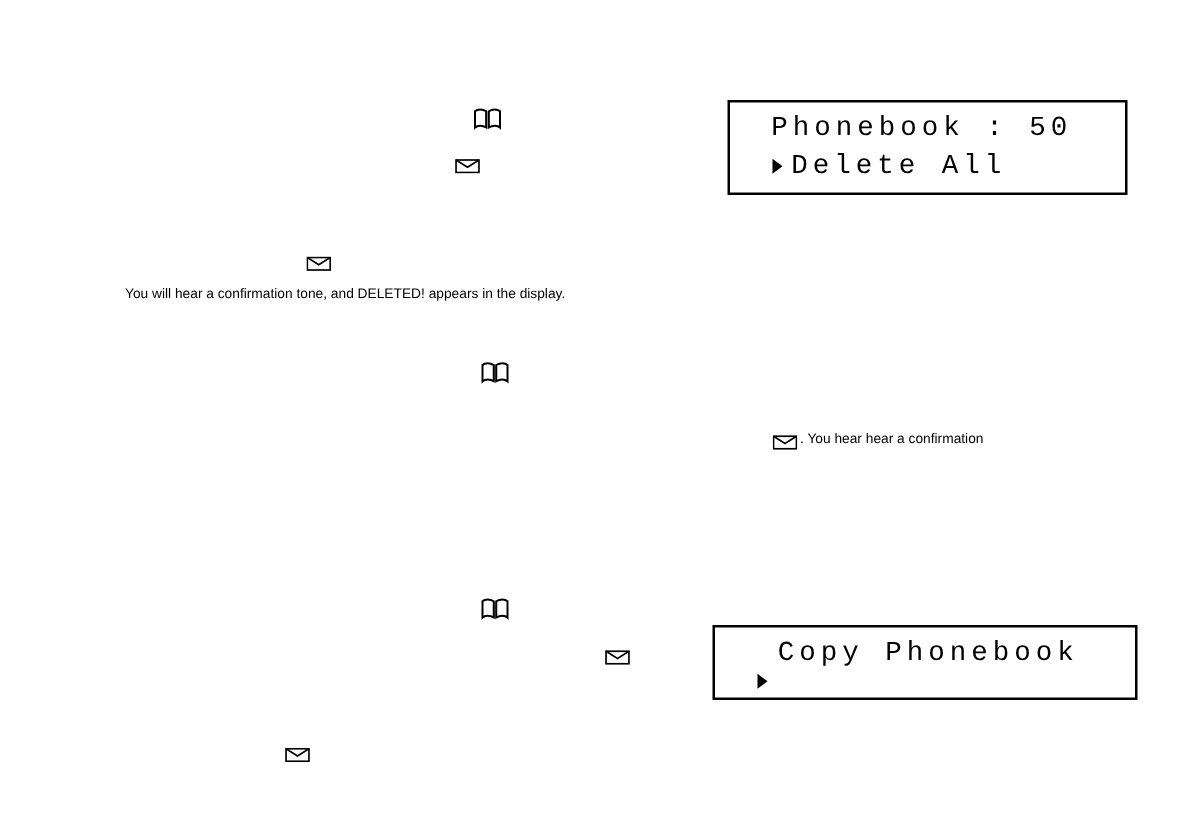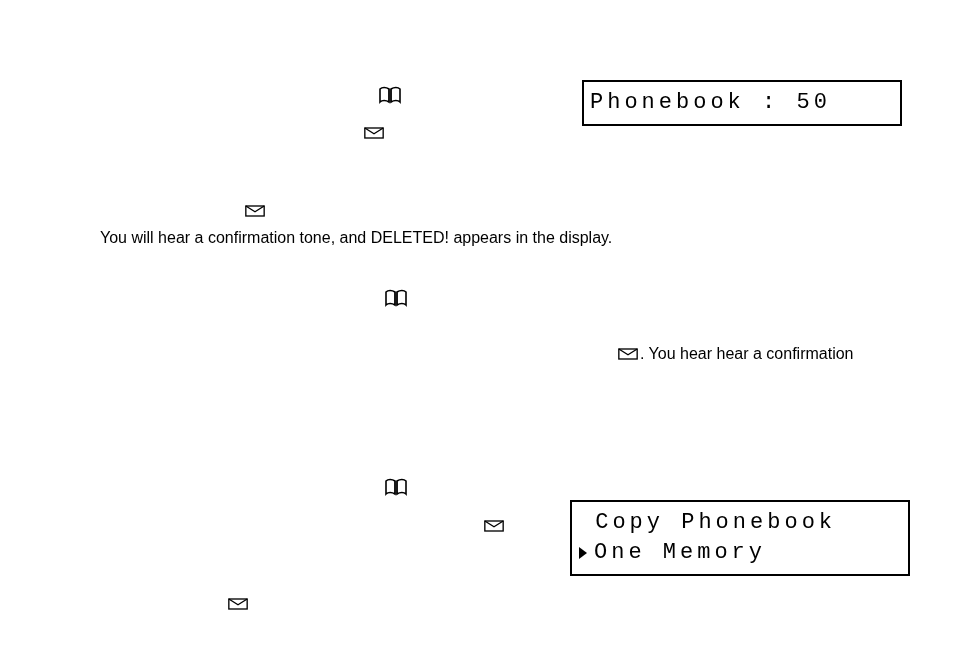--- a/index.html
+++ b/index.html
@@ -25,32 +25,33 @@
     box-sizing: border-box;
   }
   .lcd-line {
     font-family: "Courier New", Courier, monospace;
     font-size: 22px;
     letter-spacing: 4px;
     line-height: 30px;
     white-space: pre;
     display: flex;
     align-items: center;
+    margin-left: 27px;
   }
   .cursor {
     display: inline-block;
     width: 10px;
     height: 14px;
     margin-right: 6px;
   }
   .cursor svg { width: 10px; height: 14px; display: block; }
 
   .text-line {
     position: absolute;
-    font-size: 16px;
+    font-size: 11px;
     color: #000;
   }
 </style>
 </head>
 <body>
 
 <svg width="0" height="0" style="position:absolute">
   <defs>
     <symbol id="sym-book" viewBox="0 0 24 18">
       <path d="M2 3 C4 1 8 1 11 3 L11 16 C8 14 4 14 2 16 Z" fill="none" stroke="#000" stroke-width="1.6"></path>
@@ -81,20 +82,26 @@
 <span class="abs icon" style="left:245px; top:205px;">
   <svg width="20" height="12">
       <use href="#sym-env"></use>
     </svg>
 </span>
 
 <div class="abs lcd" style="left:582px; top:80px; width:320px;">
   <div class="lcd-line">
     <span>Phonebook : 50</span>
   </div>
+  <div class="lcd-line">
+    <span class="cursor"><svg>
+          <use href="#sym-cursor"></use>
+        </svg></span>
+    <span>Delete All</span>
+  </div>
 </div>
 
 <div class="text-line" style="left:100px; top:229px;">You will hear a confirmation tone, and DELETED! appears in the display.</div>
 
 <span class="abs icon" style="left:384px; top:289px;">
   <svg width="24" height="18">
       <use href="#sym-book"></use>
     </svg>
 </span>
 <span class="abs icon" style="left:618px; top:348px;">
@@ -122,15 +129,14 @@
 </span>
 
 <div class="abs lcd" style="left:570px; top:500px; width:340px;">
   <div class="lcd-line">
     <span> Copy Phonebook</span>
   </div>
   <div class="lcd-line">
     <span class="cursor"><svg>
           <use href="#sym-cursor"></use>
         </svg></span>
-    <span>One Memory</span>
   </div>
 </div>
 
 </body></html>

